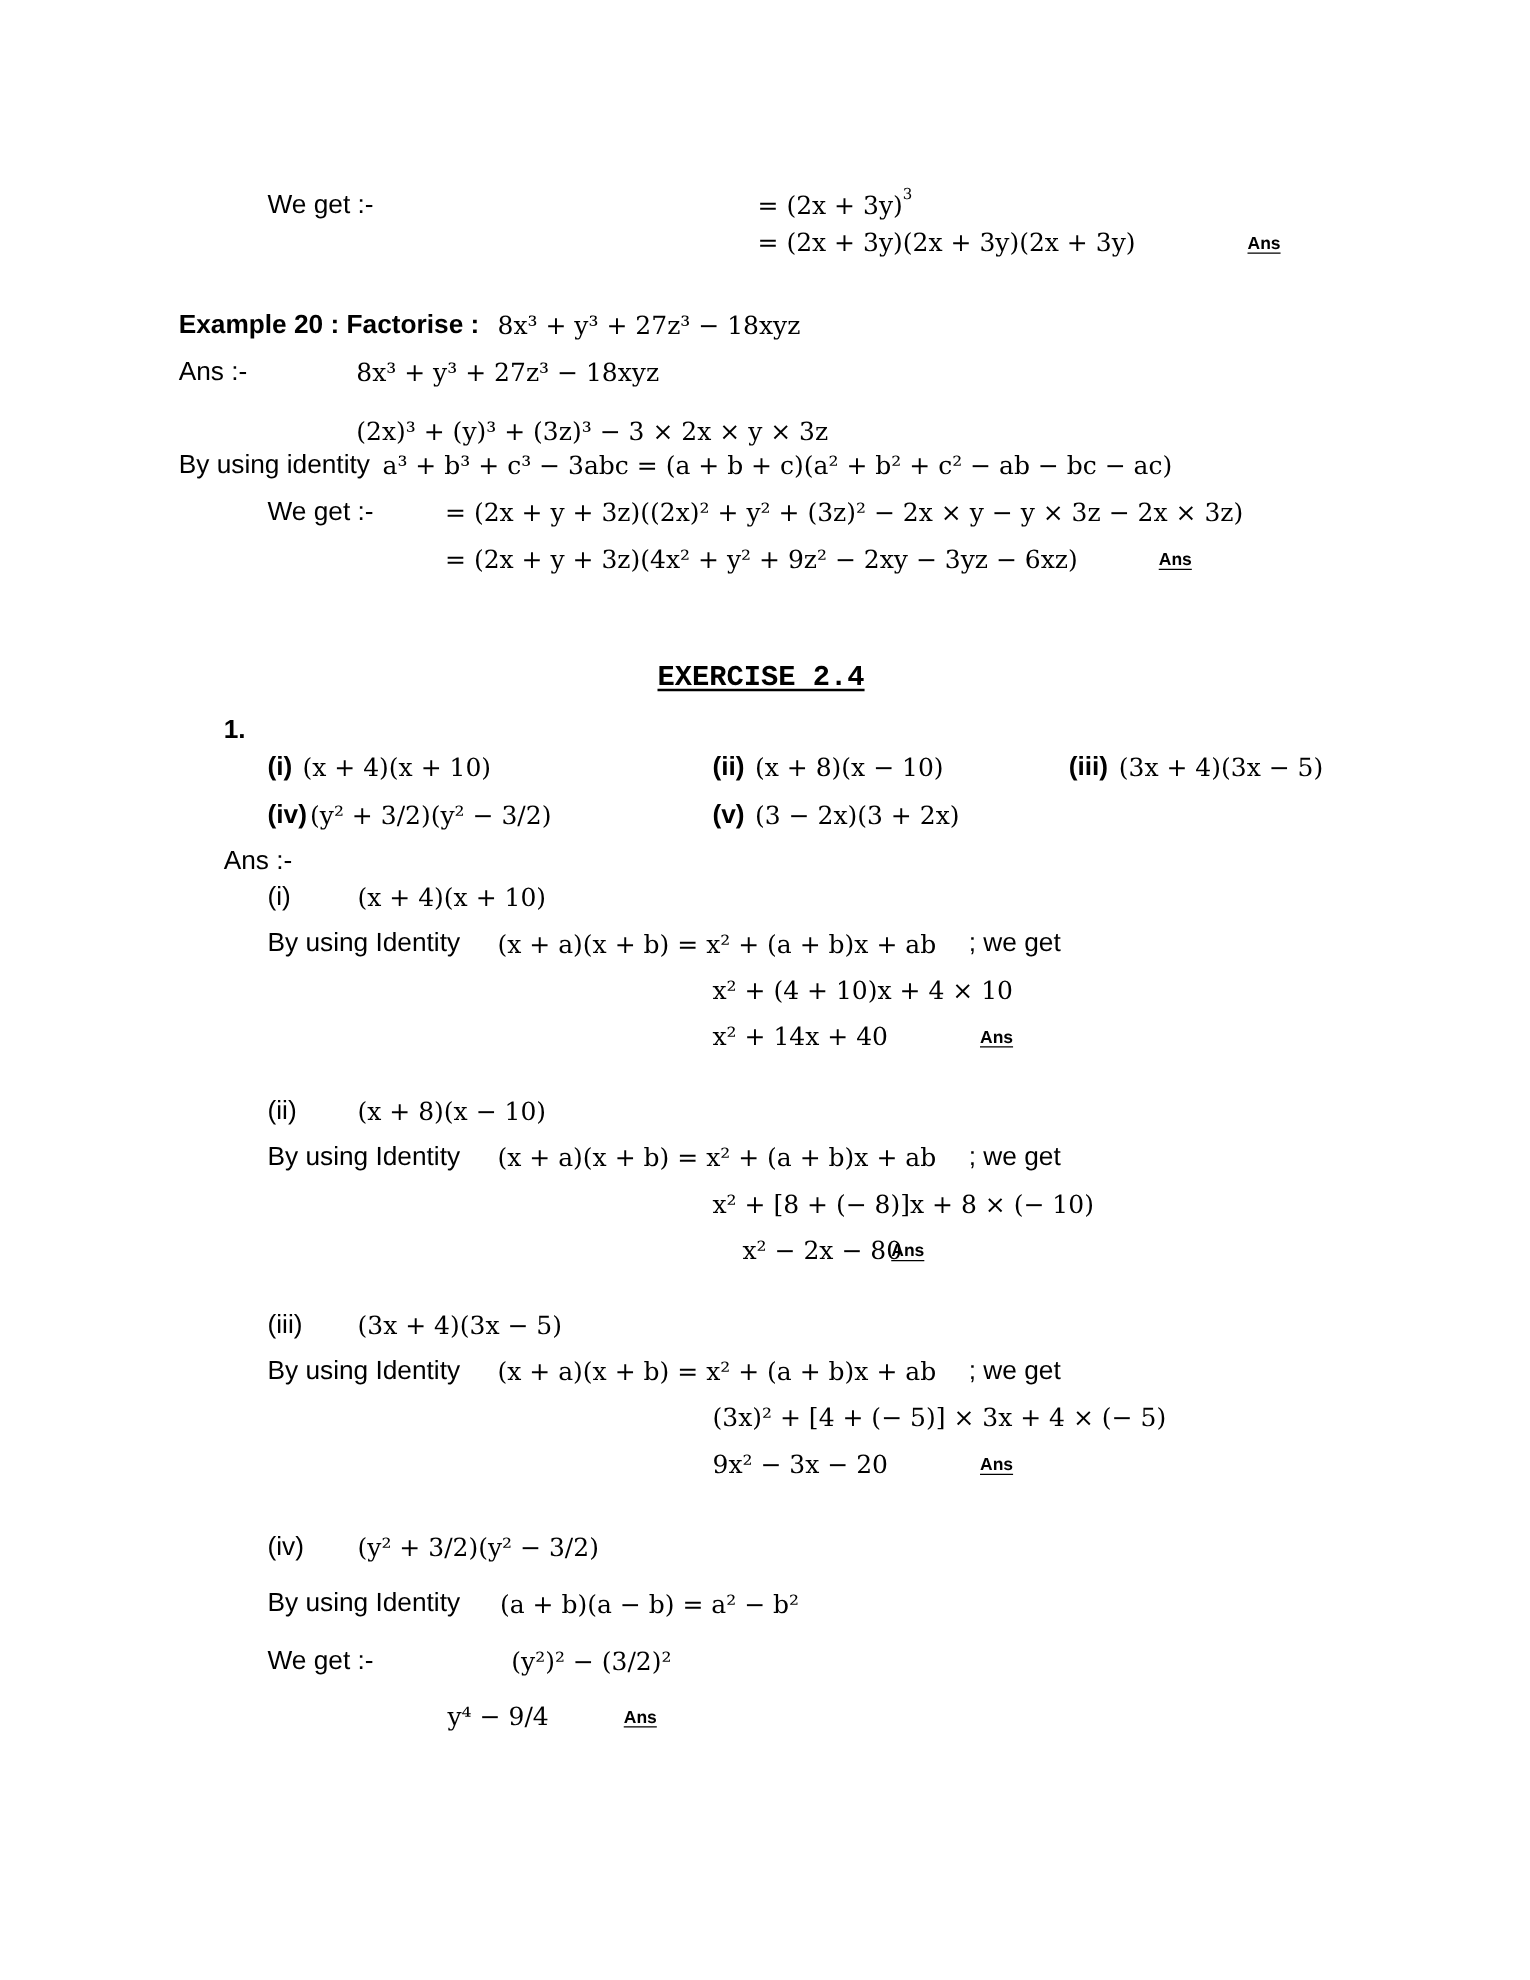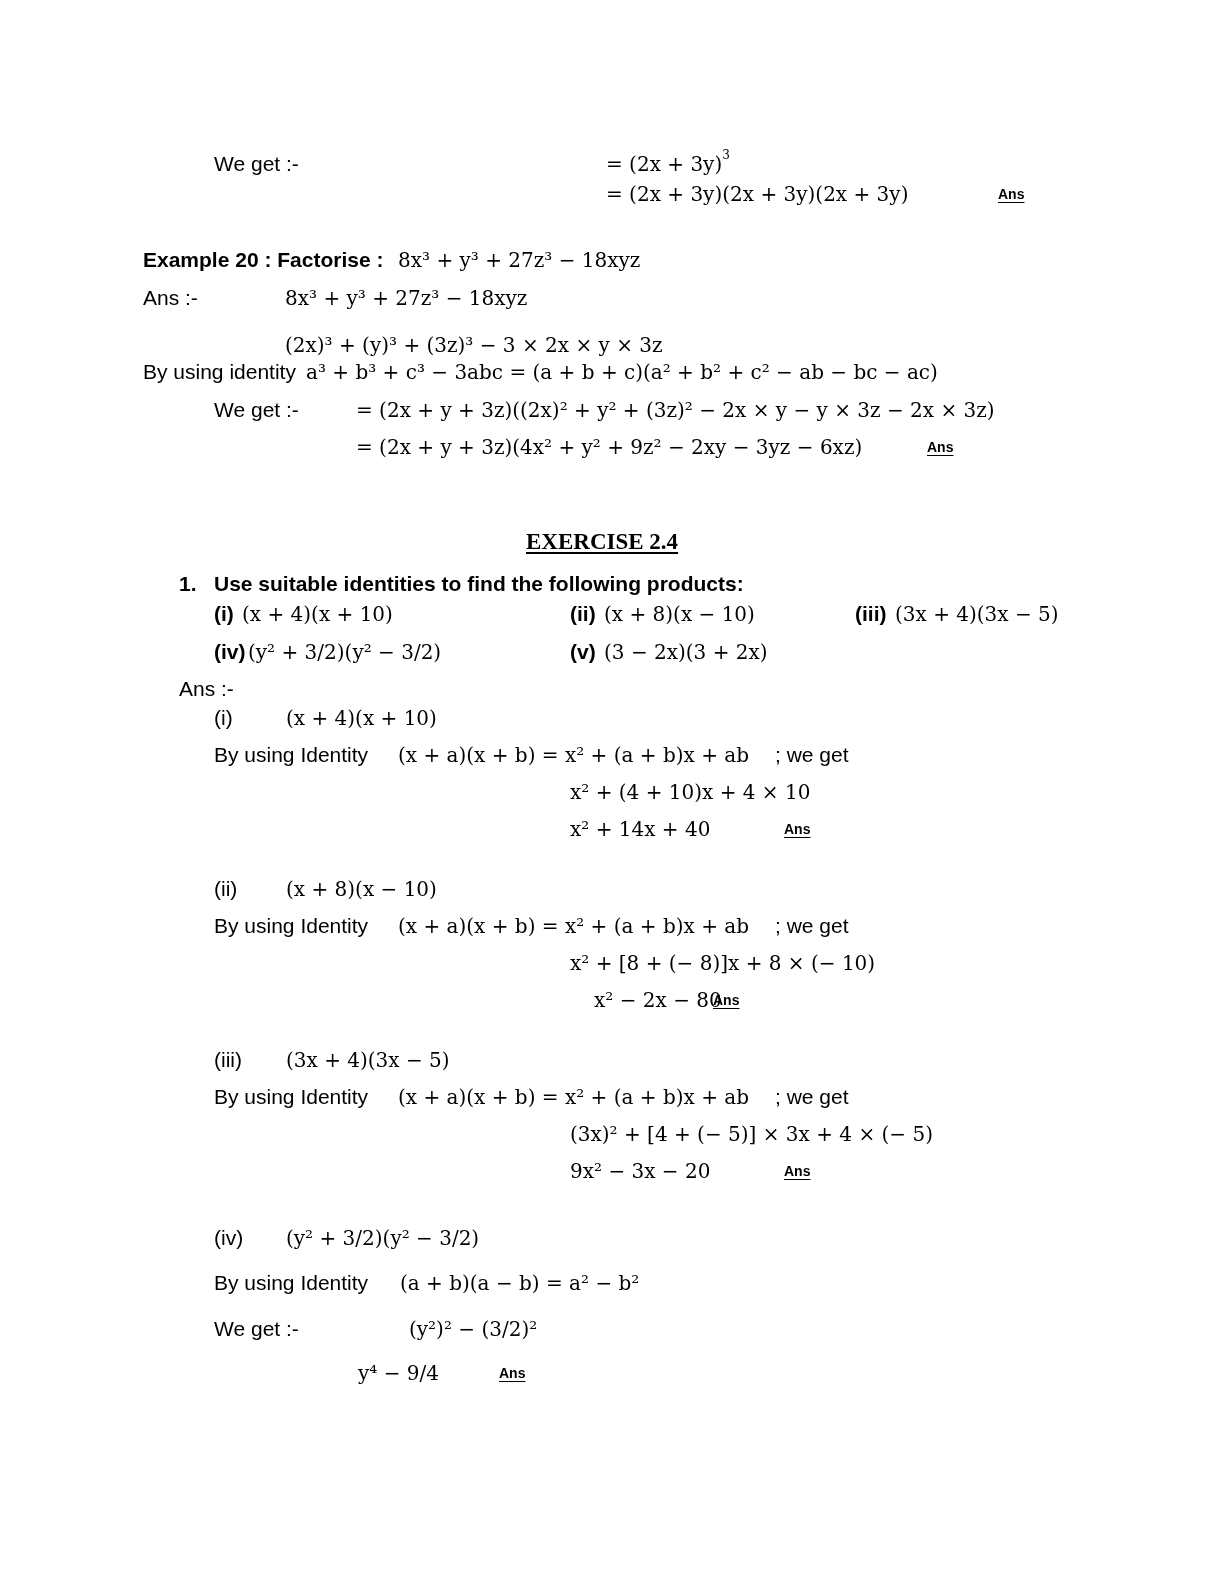--- a/index.html
+++ b/index.html
@@ -2,21 +2,21 @@
 <html><head>
 <meta charset="utf-8">
 <style>
   html, body { margin: 0; padding: 0; background: #ffffff; }
   body { width: 1224px; height: 1584px; position: relative; overflow: hidden; color: #000; }
   .page { position: absolute; left: 0; top: 0; width: 1224px; height: 1584px; background: #fff; }
   .t { position: absolute; white-space: nowrap; font-family: "Liberation Sans", sans-serif; font-size: 21px; line-height: 26px; }
   .b { font-weight: bold; }
   .m { position: absolute; white-space: nowrap; font-family: "DejaVu Serif", serif; font-size: 20px; line-height: 26px; }
   .ans { position: absolute; white-space: nowrap; font-family: "Liberation Sans", sans-serif; font-weight: bold; font-size: 14px; line-height: 26px; text-decoration: underline; text-underline-offset: 3px; }
-  .title { position: absolute; white-space: nowrap; font-family: Liberation Serif, serif; font-weight: bold; font-size: 23px; line-height: 28px; text-decoration: underline; text-underline-offset: 3px; }
+  .title { position: absolute; white-space: nowrap; font-family: Liberation Mono, monospace; font-weight: bold; font-size: 23px; line-height: 28px; text-decoration: underline; text-underline-offset: 3px; }
   sup { font-size: 12px; vertical-align: 12px; line-height: 0; }
 </style>
 </head>
 <body>
 
 <div class="page">
 
   <div class="t" style="left:214px; top:151px;">We get :-</div>
   <div class="m" style="left:606px; top:151px;"><span>= (2x + 3y)</span><sup>3</sup></div>
   <div class="m" style="left:606px; top:181px;">= (2x + 3y)(2x + 3y)(2x + 3y)</div>
@@ -30,21 +30,20 @@
   <div class="t" style="left:143px; top:359px;">By using identity</div>
   <div class="m" style="left:306px; top:359px;">a³ + b³ + c³ − 3abc = (a + b + c)(a² + b² + c² − ab − bc − ac)</div>
   <div class="t" style="left:214px; top:397px;">We get :-</div>
   <div class="m" style="left:356px; top:397px;">= (2x + y + 3z)((2x)² + y² + (3z)² − 2x × y − y × 3z − 2x × 3z)</div>
   <div class="m" style="left:356px; top:434px;">= (2x + y + 3z)(4x² + y² + 9z² − 2xy − 3yz − 6xz)</div>
   <div class="ans" style="left:927px; top:434px;">Ans</div>
 
   <div class="title" style="left:526px; top:528px;">EXERCISE 2.4</div>
 
   <div class="t b" style="left:179px; top:571px;">1.</div>
-  <div class="t b" style="left:214px; top:571px;">Use suitable identities to find the following products:</div>
 
   <div class="t b" style="left:214px; top:601px;">(i)</div>
   <div class="m" style="left:242px; top:601px;">(x + 4)(x + 10)</div>
   <div class="t b" style="left:570px; top:601px;">(ii)</div>
   <div class="m" style="left:604px; top:601px;">(x + 8)(x − 10)</div>
   <div class="t b" style="left:855px; top:601px;">(iii)</div>
   <div class="m" style="left:895px; top:601px;">(3x + 4)(3x − 5)</div>
 
   <div class="t b" style="left:214px; top:639px;">(iv)</div>
   <div class="m" style="left:248px; top:639px;">(y² + 3/2)(y² − 3/2)</div>

